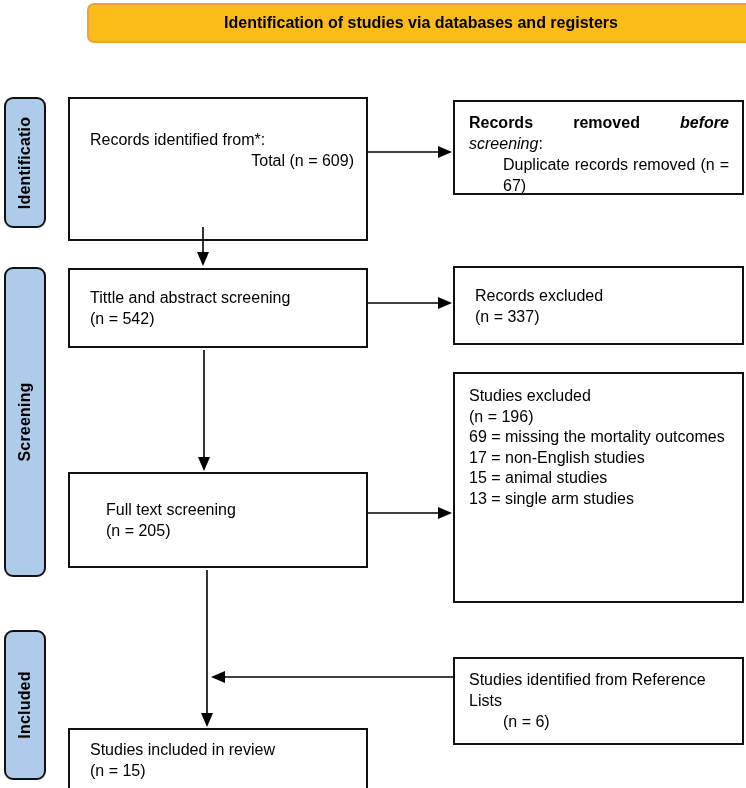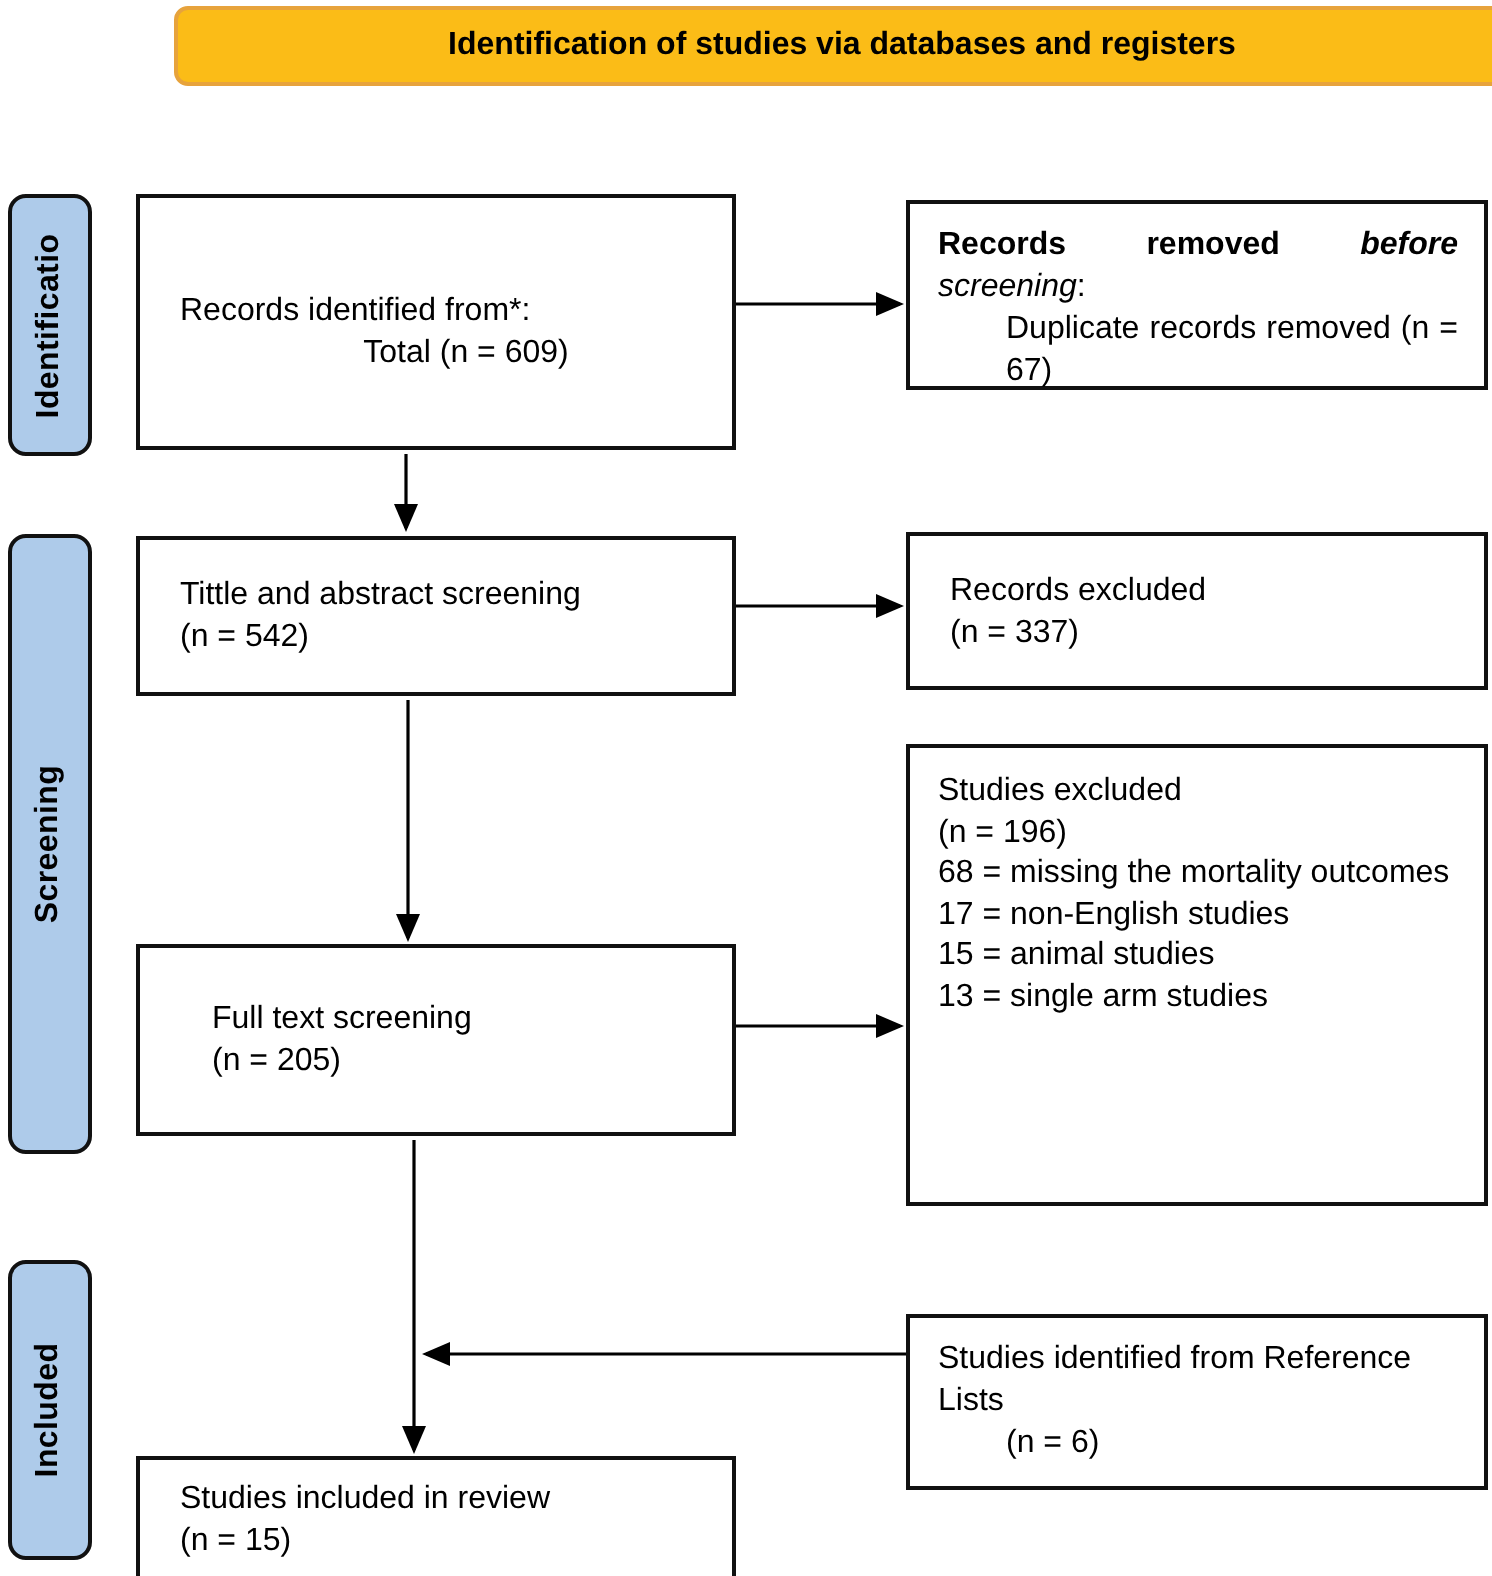--- a/index.html
+++ b/index.html
@@ -33,29 +33,29 @@
   #stage-identification{top:97px;height:131px;}
   #stage-screening{top:267px;height:310px;}
   #stage-included{top:630px;height:150px;}
   
   .fbox{
     position:absolute;background:#fff;border:2px solid #111;
     box-sizing:border-box;font-size:16px;line-height:21px;
   }
   .col-left{left:68px;width:300px;}
   .col-right{left:453px;width:291px;}
-  #box-records-identified{top:97px;height:128px;padding:46px 12px 0 20px;}
+  #box-records-identified{top:97px;height:144px;padding:30px 12px 0 20px;}
   #box-records-removed{top:100px;height:95px;padding:10px 13px 0 14px;}
   #box-title-abstract{top:268px;height:80px;padding:17px 12px 0 20px;}
   #box-records-excluded{top:266px;height:79px;padding:17px 12px 0 20px;}
   #box-full-text{top:472px;height:96px;padding:25px 12px 0 36px;}
   #box-studies-excluded{top:372px;height:231px;padding:12px 12px 0 14px;line-height:20.5px;}
   #box-reference-lists{top:657px;height:88px;padding:10px 12px 0 14px;}
   #box-studies-included{top:728px;height:64px;padding:9px 12px 0 20px;}
-  .center-line{text-align:center;padding-left:22px;}
+  .center-line{text-align:right;padding-left:22px;}
   .indent{padding-left:34px;}
   .justify{text-align:justify;}
   .spread{text-align:justify;text-align-last:justify;font-weight:bold;}
   .it{font-style:italic;}
   
   #arrows{position:absolute;left:0;top:0;width:746px;height:788px;pointer-events:none;}
 </style>
 </head>
 <body>
 
@@ -105,21 +105,21 @@
   </div>
 
   <div class="fbox col-right" id="box-records-excluded">
     <div>Records excluded</div>
     <div>(n = 337)</div>
   </div>
 
   <div class="fbox col-right" id="box-studies-excluded">
     <div>Studies excluded</div>
     <div>(n = 196)</div>
-    <div class="justify">68 = missing the mortality outcomes</div>
+    <div class="justify">69 = missing the mortality outcomes</div>
     <div>17 = non-English studies</div>
     <div>15 = animal studies</div>
     <div>13 = single arm studies</div>
   </div>
 
   <div class="fbox col-right" id="box-reference-lists">
     <div>Studies identified from Reference Lists</div>
     <div class="indent">(n = 6)</div>
   </div>
 

